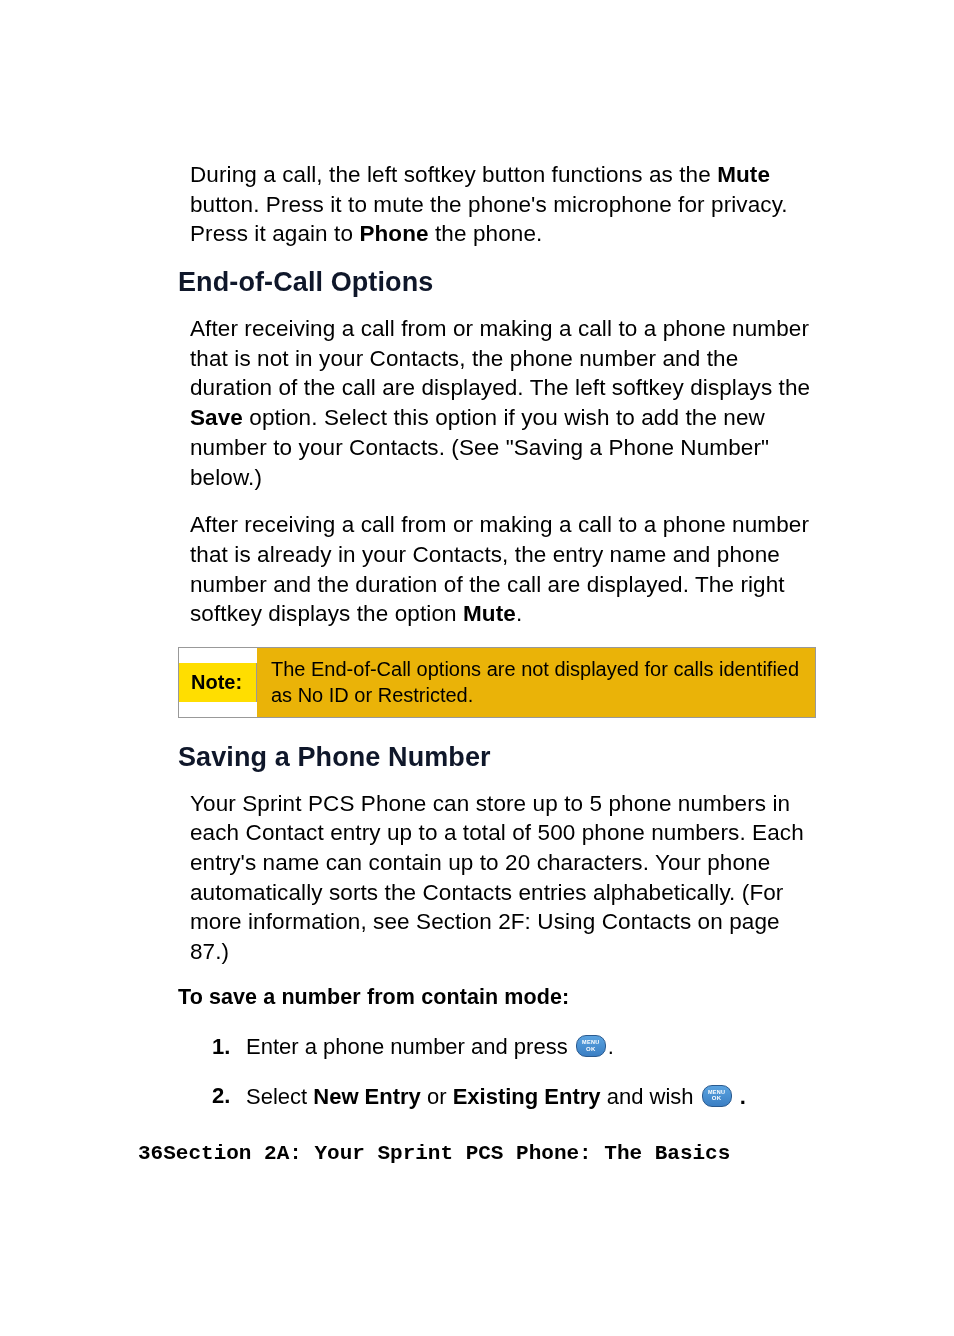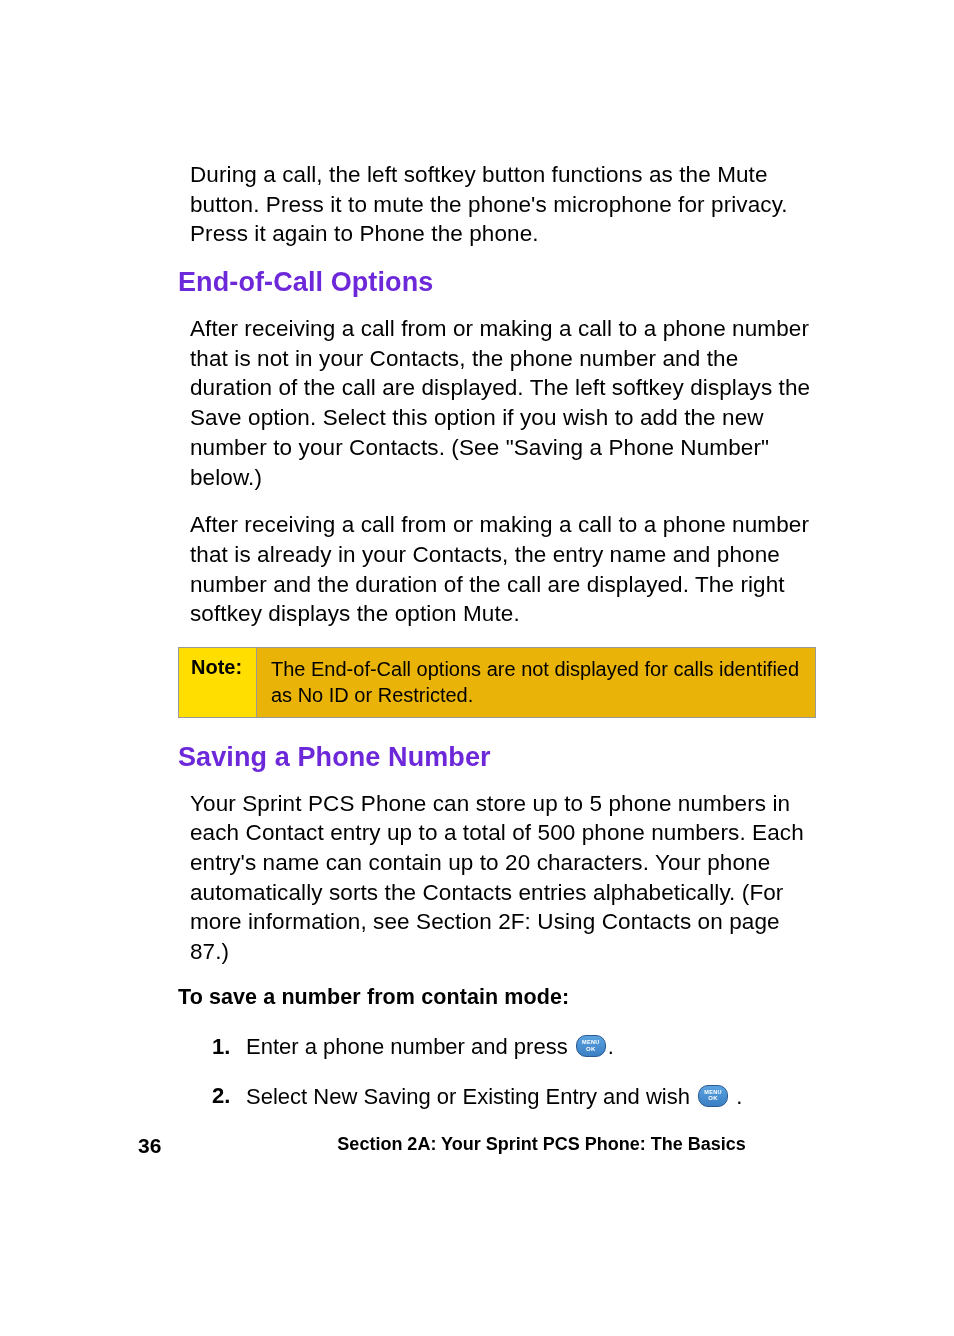--- a/index.html
+++ b/index.html
@@ -23,34 +23,35 @@
       color: #000;
       margin-bottom: 18px;
       letter-spacing: 0.1px;
     }
     .para-indent {
       padding-left: 12px;
     }
     .heading {
       font-size: 27px;
       font-weight: bold;
-      color: #6d28d9;
+      color: #0f172a;
       margin-bottom: 16px;
       margin-top: 10px;
       letter-spacing: 0.1px;
     }
     .bold {
-      font-weight: normal;
+      font-weight: bold;
       margin-top: 20px;
     }
     .note-box {
       display: flex;
       margin-top: 8px;
       margin-bottom: 24px;
       border: 1px solid #999;
+      align-items: center;
     }
     .note-label {
       background: #ffde00;
       font-weight: bold;
       font-size: 20px;
       padding: 8px 12px 8px 12px;
       min-width: 78px;
       border-right: 1px solid #999;
     }
     .note-text {
@@ -106,34 +107,34 @@
     .menu-key-text1 {
       font-size: 5.5px;
       letter-spacing: 0.3px;
     }
     .menu-key-text2 {
       font-size: 6px;
       letter-spacing: 0.3px;
     }
     .footer {
       position: absolute;
-      bottom: 178px;
+      bottom: 171px;
       left: 0;
       right: 0;
       display: flex;
       padding: 0 138px 0 138px;
+      font-family: Liberation Mono, monospace;
     }
     .page-num {
       font-weight: bold;
       font-size: 21px;
     }
     .footer-title {
       font-weight: bold;
-      font-size: 18px;
-      margin-left: 176px;
+      font-size: 21px;
     }
   </style>
 </head>
 <body>
 
 <div class="page-content">
 
   <p class="para para-indent">
     <span>During a call, the left softkey button functions as the </span><span class="bold">Mute</span><span> button. Press it to mute the phone's microphone for privacy. Press it again to </span><span class="bold">Phone</span><span> the phone.</span>
   </p>
@@ -165,21 +166,21 @@
       <span class="step-text">
         <span>Enter a phone number and press </span><span class="menu-key">
             <span class="menu-key-text1">MENU</span>
             <span class="menu-key-text2">OK</span>
           </span><span>.</span>
       </span>
     </div>
     <div class="step">
       <span class="step-num">2.</span>
       <span class="step-text">
-        <span>Select </span><span class="bold">New Saving</span><span> or </span><span class="bold">Existing Entry</span><span> and wish </span><span class="menu-key">
+        <span>Select </span><span class="bold">New Entry</span><span> or </span><span class="bold">Existing Entry</span><span> and wish </span><span class="menu-key">
             <span class="menu-key-text1">MENU</span>
             <span class="menu-key-text2">OK</span>
           </span><span class="bold"> .</span>
       </span>
     </div>
   </div>
 
 </div>
 
 <div class="footer">

